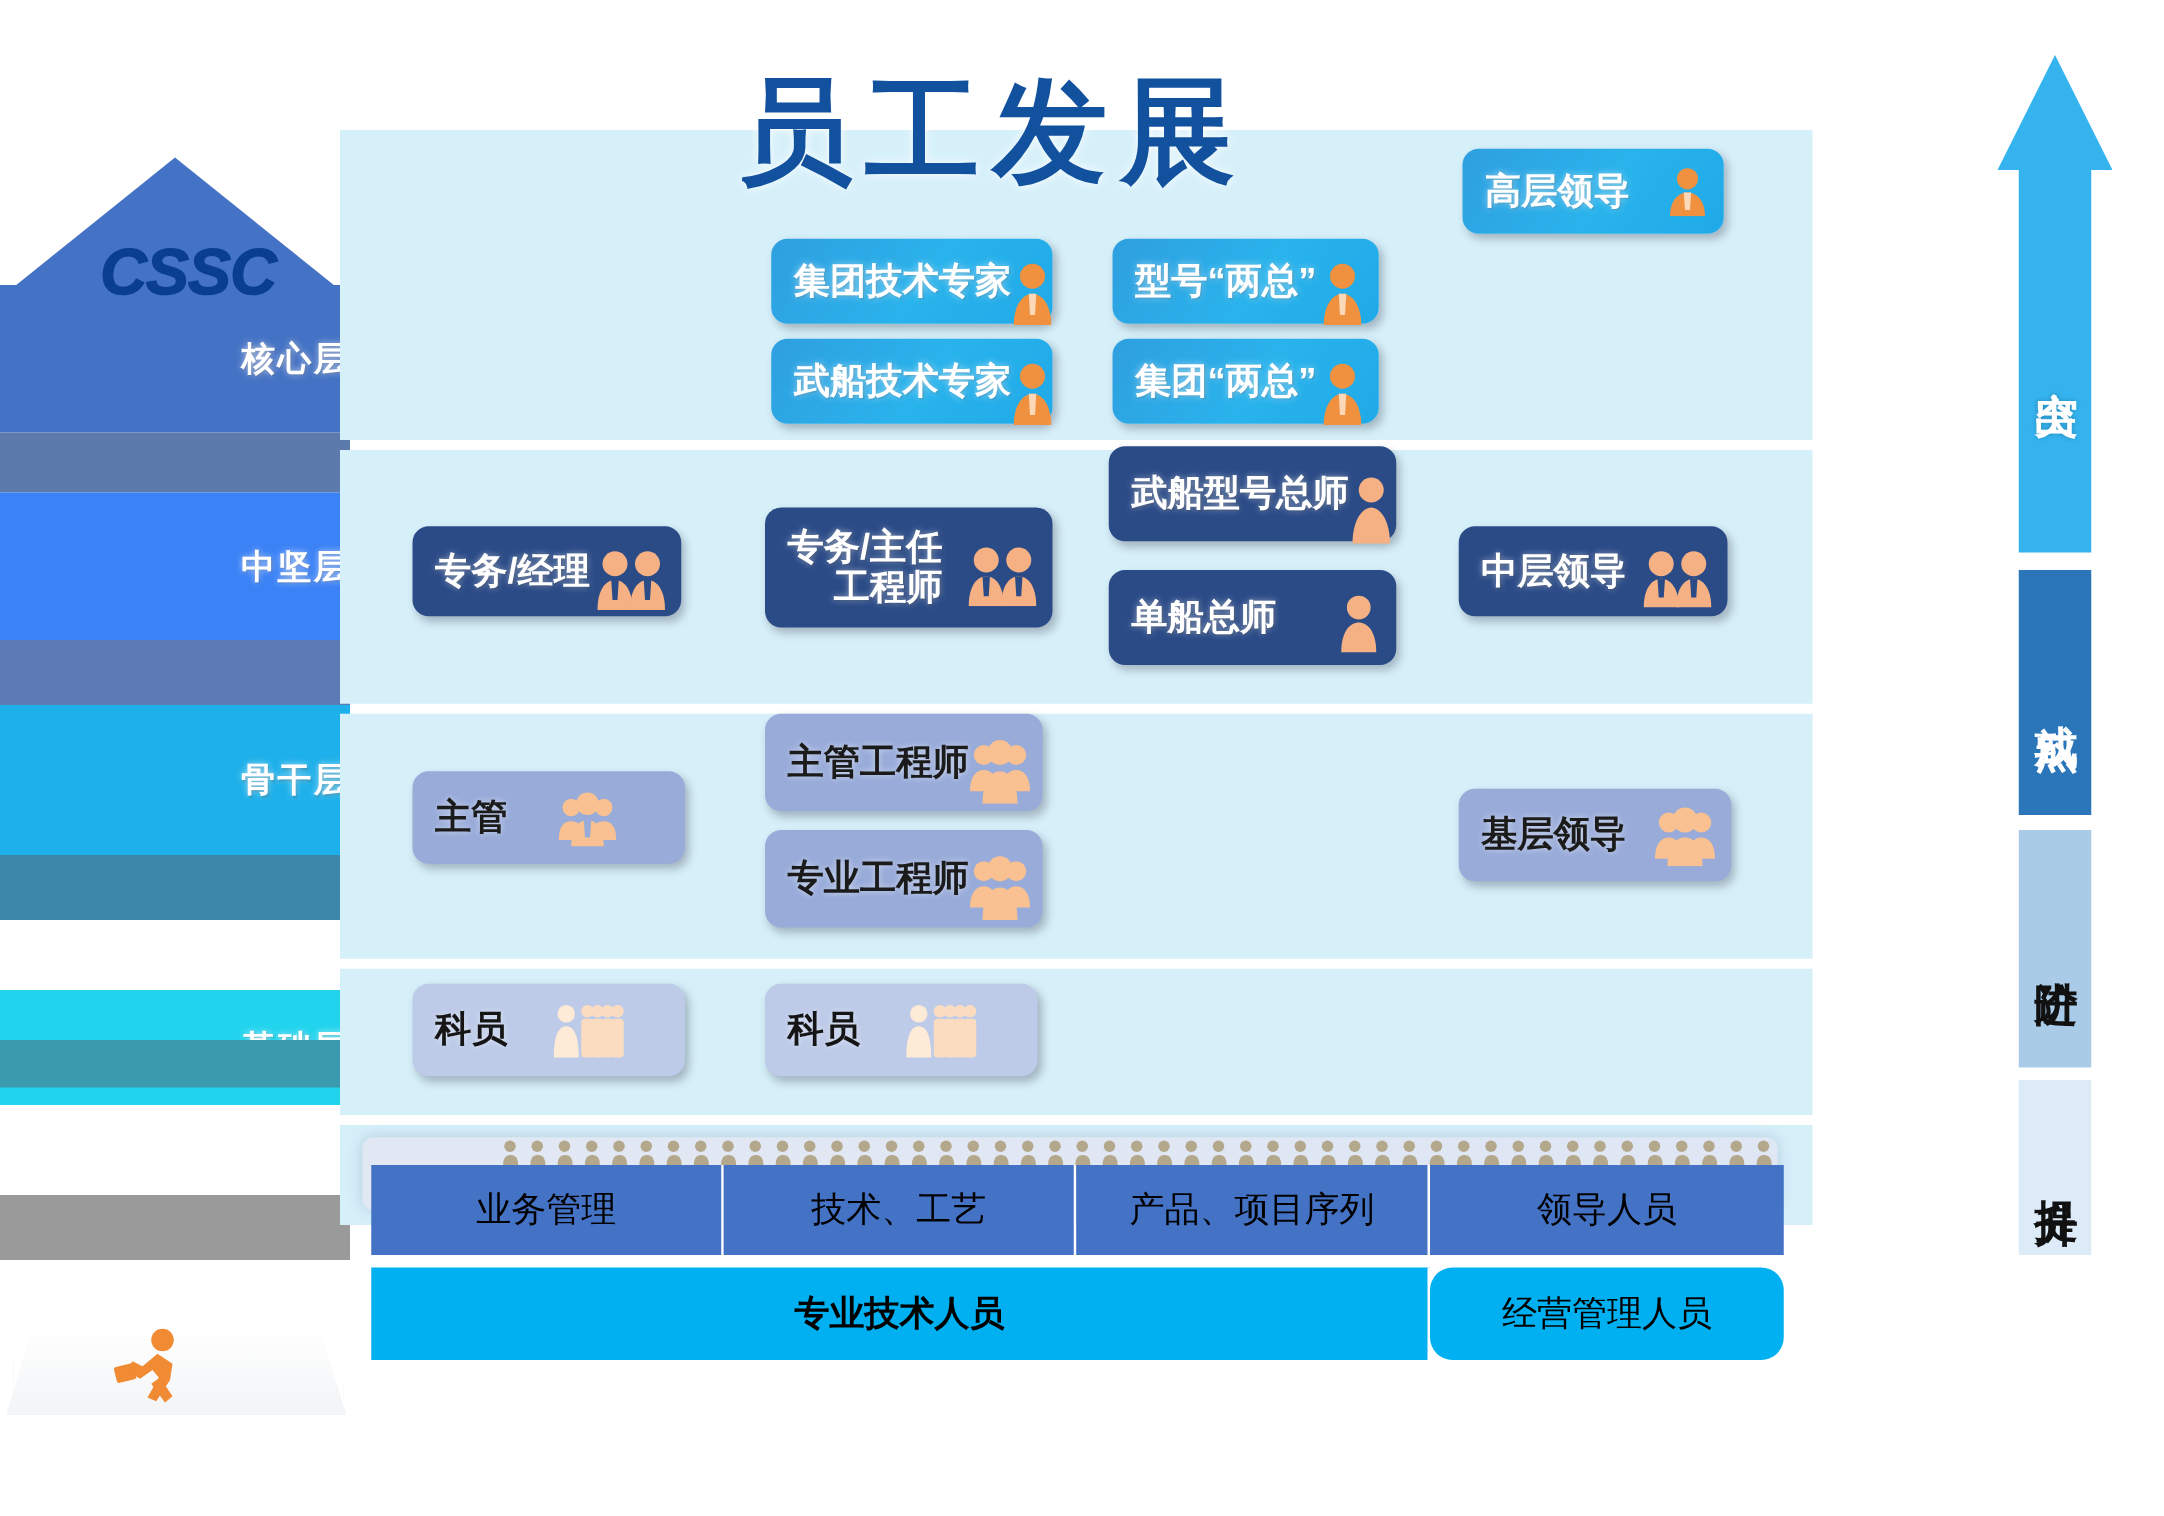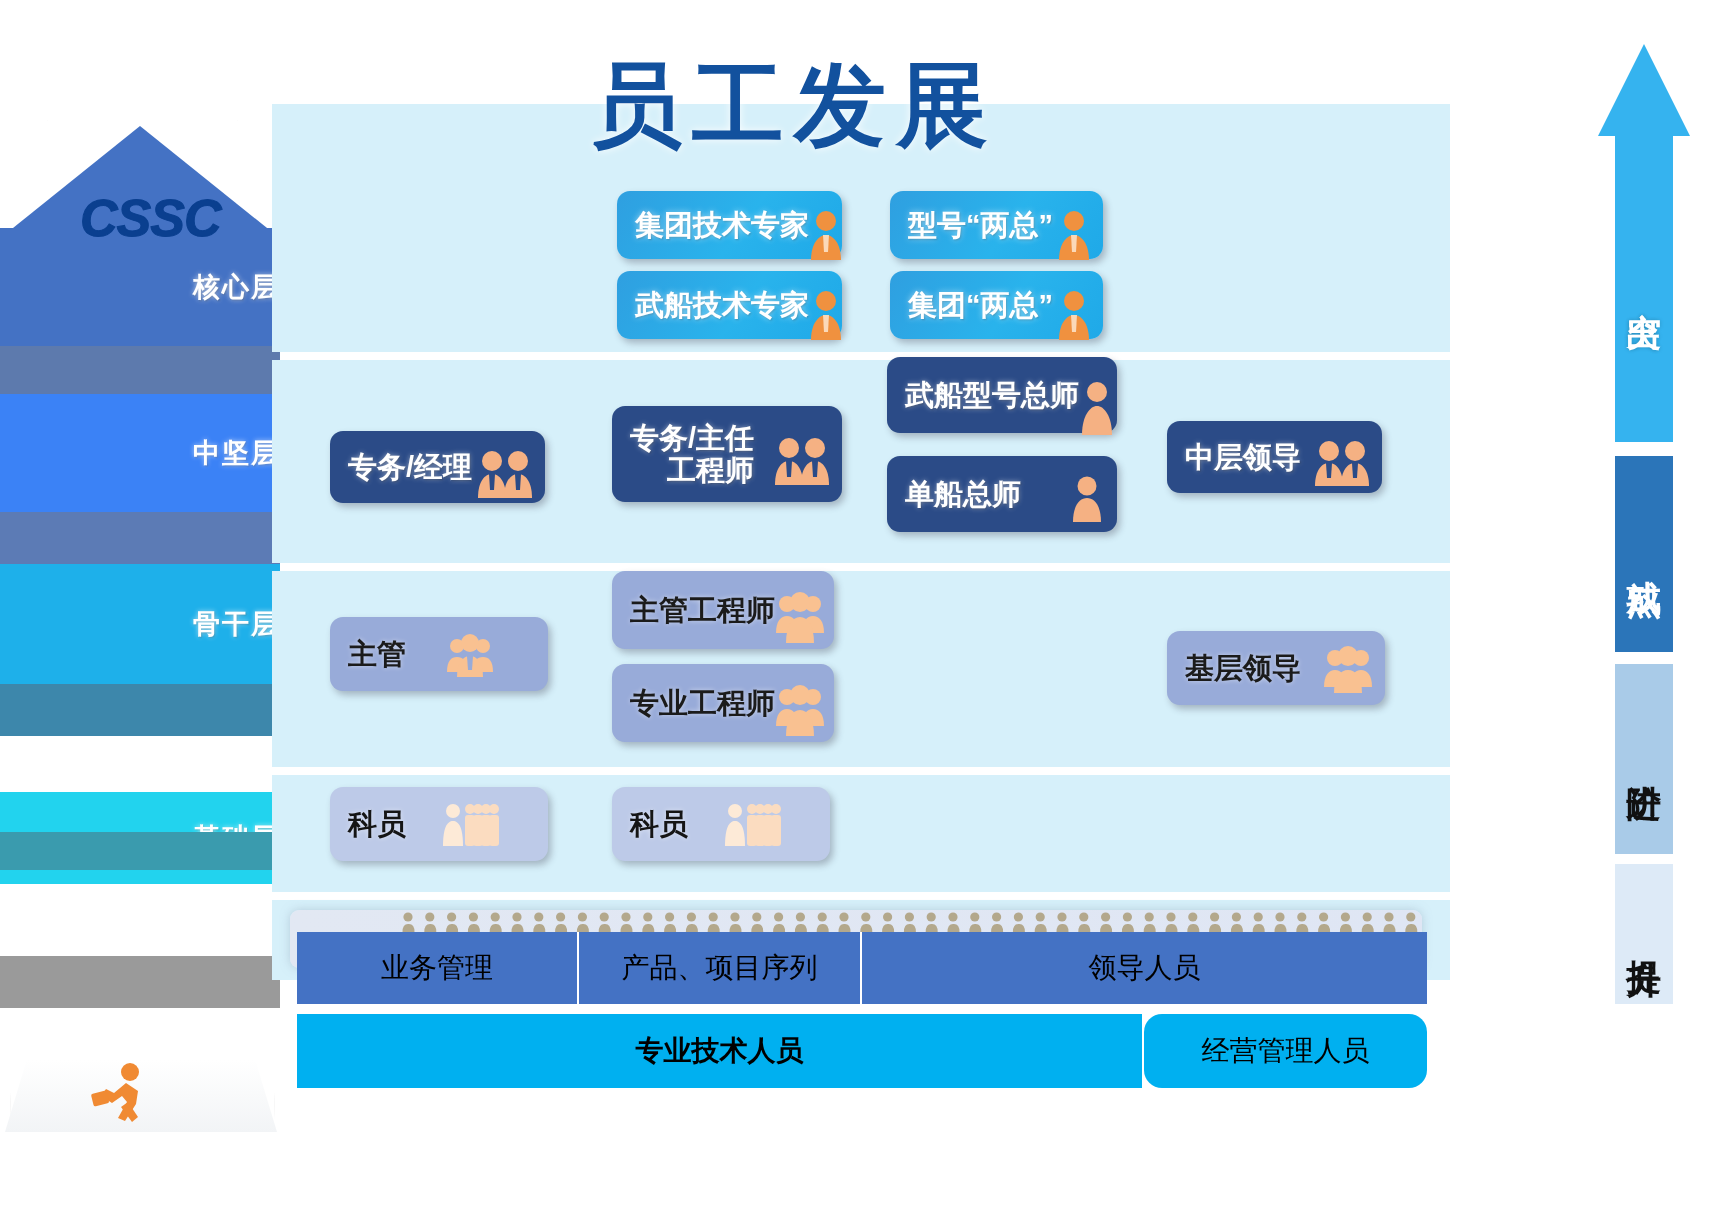--- a/index.html
+++ b/index.html
@@ -235,22 +235,32 @@
     <span class="lbl">集团“两总”</span>
     <span class="ico">
       <svg width="34" height="52" viewBox="0 0 34 52" style="margin-bottom:-18px">
         <circle cx="17" cy="13" r="10" fill="#f0913f"></circle>
         <path d="M2 52 C2 35 10 27 17 27 C24 27 32 35 32 52 Z" fill="#f0913f"></path>
         <path d="M14 27 L20 27 L19 44 L15 44 Z" fill="#fbd9b8"></path>
       </svg>
     </span>
   </div>
 
-
-  <div class="card navy" style="left:58px; top:327px; width:215px; height:72px;">
+  <div class="card cyan" style="left:898px; top:15px; width:209px; height:68px;">
+    <span class="lbl">高层领导</span>
+    <span class="ico">
+      <svg width="34" height="40" viewBox="0 0 34 40">
+        <circle cx="17" cy="10" r="8.5" fill="#f0913f"></circle>
+        <path d="M3 40 C3 27 10 21 17 21 C24 21 31 27 31 40 Z" fill="#f0913f"></path>
+        <path d="M14 21 L20 21 L19 35 L15 35 Z" fill="#fbd9b8"></path>
+      </svg>
+    </span>
+  </div>
+
+  <div class="card navy" style="left:58px; top:317px; width:215px; height:72px;">
     <span class="lbl">专务/经理</span>
     <span class="ico">
       <svg width="56" height="50" viewBox="0 0 56 50" style="margin-bottom:-12px">
         <circle cx="15" cy="13" r="10" fill="#f5b183"></circle>
         <path d="M1 50 C1 33 8 26 15 26 C22 26 29 33 29 50 Z" fill="#f5b183"></path>
         <path d="M12 26 L18 26 L17 42 L13 42 Z" fill="#2b4b87"></path>
         <circle cx="41" cy="13" r="10" fill="#f5b183"></circle>
         <path d="M27 50 C27 33 34 26 41 26 C48 26 55 33 55 50 Z" fill="#f5b183"></path>
         <path d="M38 26 L44 26 L43 42 L39 42 Z" fill="#2b4b87"></path>
       </svg>
@@ -508,20 +518,21 @@
           <circle cx="1010.8000000000001" cy="7" r="4.6"></circle>
           <path d="M1005.3000000000001 22 q0-8 5.5-8 h1 q5.5 0 5.5 8 v10 h-3.2 v20 h-2.4 v-20 h-1 v20 h-2.4 v-20 h-3 z"></path>
         </g>
     </svg>
   </div>
 
 </div>
 
 <div id="footer1">
   <div class="cell" style="flex:0 0 282px;">业务管理</div>
+  <div class="cell" style="flex:0 0 282px;">技术、工艺</div>
   <div class="cell" style="flex:0 0 283px;">产品、项目序列</div>
   <div class="cell" style="flex:1 1 auto;">领导人员</div>
 </div>
 
 <div id="footer2">
   <div class="cell" style="flex:0 0 847px;font-weight:bold;">专业技术人员</div>
   <div class="cell" style="flex:1 1 auto;border-radius:18px;">经营管理人员</div>
 </div>
 
 <div id="stages">

